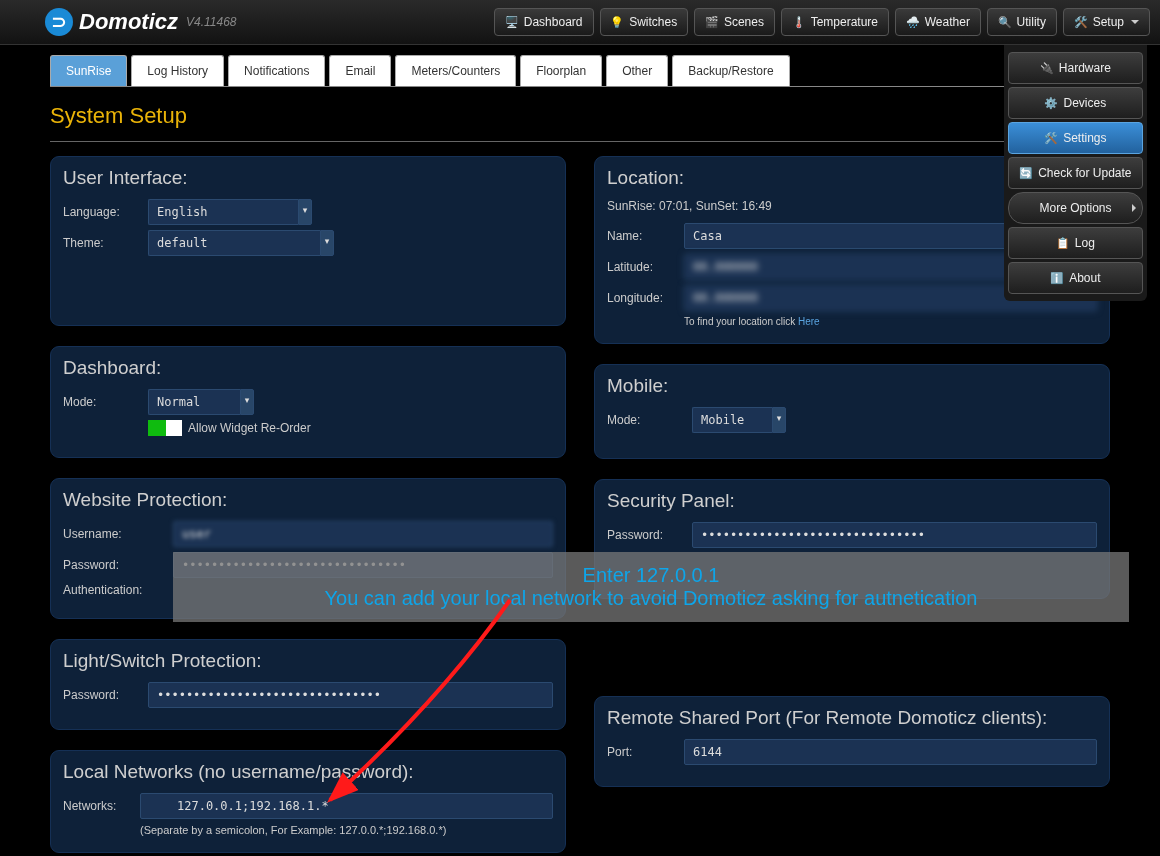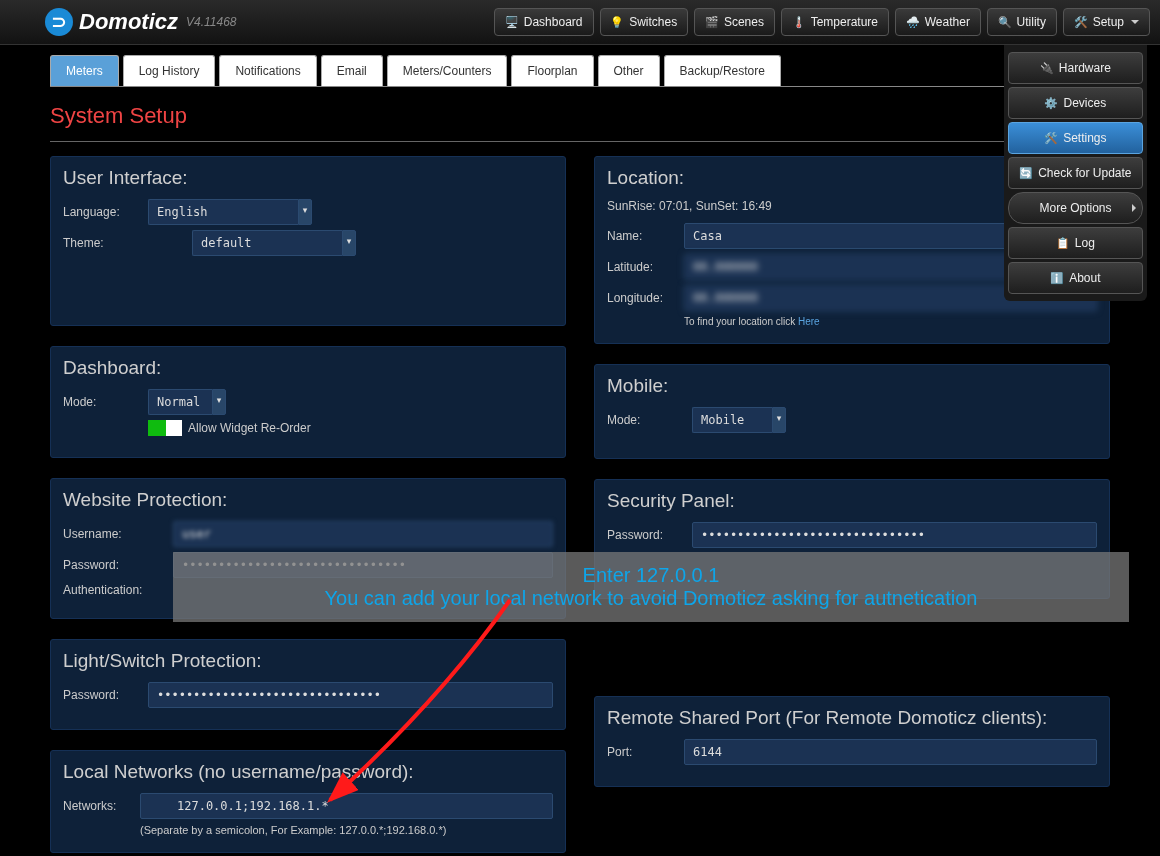--- a/index.html
+++ b/index.html
@@ -21,25 +21,25 @@
 .drop-item.active { background: linear-gradient(#3b8fd8,#22629e); border-color:#5aa4e0; }
 .drop-item.optrow { justify-content:center; position:relative;border-radius:15px;}
 .drop-caret-r { position:absolute; right:6px; width:0; height:0; border-top:4px solid transparent; border-bottom:4px solid transparent; border-left:4px solid #ccc;}
 
 
 .container { padding: 10px 50px; }
 .tabs { display:flex; gap:0; margin-bottom:10px; position:relative; border-bottom:1px solid #888;}
 .tab { background:#fff; color:#333; border:1px solid #aaa; border-bottom:none; padding:8px 15px; font-size:12px; margin-right:4px; border-radius:3px 3px 0 0; cursor:pointer; }
 .tab.active { background:#5aa0d8; color:#fff; }
 
-.page-title { color:#ef4444; font-size:22px; padding:6px 0 12px 0; border-bottom:1px solid #666; margin-bottom:14px; }
+.page-title { color:#eab308; font-size:22px; padding:6px 0 12px 0; border-bottom:1px solid #666; margin-bottom:14px; }
 
 .cols { display:flex; gap:28px; }
 .col { flex:1; display:flex; flex-direction:column; gap:20px; }
-.card { background:#0e2139; border:1px solid #153055; border-radius:3px; padding:10px 12px 16px; box-shadow:0 2px 6px rgba(0,0,0,.6); }
+.card { background:#0e2139; border:1px solid #153055; border-radius:9px; padding:10px 12px 16px; box-shadow:0 2px 6px rgba(0,0,0,.6); }
 .card h3 { color:#cfcfcf; font-size:19px; font-weight:normal; margin-bottom:10px; }
 
 .row { display:flex; align-items:center; margin:5px 0; font-size:12px; }
 .row label { width:85px; color:#ccc; }
 
 select, input[type=text], input[type=password] { background:#1b3253; color:#ddd; border:1px solid #2b4a70; border-radius:2px; padding:5px 8px; font-size:12px; font-family:monospace; }
 .dd-btn { background:#284668; width:14px; text-align:center; border-left:1px solid #3a5a80; padding:5px 2px; font-size:9px; color:#ddd;}
 .combo { display:inline-flex; }
 .combo input { border-right:none; border-radius:2px 0 0 2px;}
 .combo .dd-btn { border-radius:0 2px 2px 0; border:1px solid #2b4a70; cursor:pointer;}
@@ -127,21 +127,21 @@
       <span>Log</span>
     </div>
   <div class="drop-item">
       <span class="mini-icon">ℹ️</span>
       <span>About</span>
     </div>
 </div>
 
 <div class="container">
   <div class="tabs">
-    <div class="tab active">Meters</div>
+    <div class="tab active">SunRise</div>
     <div class="tab">Log History</div>
     <div class="tab">Notifications</div>
     <div class="tab">Email</div>
     <div class="tab">Meters/Counters</div>
     <div class="tab">Floorplan</div>
     <div class="tab">Other</div>
     <div class="tab">Backup/Restore</div>
   </div>
 
   <div class="page-title">System Setup</div>
@@ -154,32 +154,32 @@
         <div class="row">
           <label>Language:</label>
           <div class="combo">
             <input type="text" readonly="" style="width: 150px;" value="English">
             <div class="dd-btn">▾</div>
           </div>
         </div>
         <div class="row">
           <label>Theme:</label>
           <div class="combo">
-            <input type="text" readonly="" style="width: 150px; margin-left: 44px;" value="default">
+            <input type="text" readonly="" style="width: 172px;" value="default">
             <div class="dd-btn">▾</div>
           </div>
         </div>
       </div>
 
       <div class="card" style="min-height:95px;">
         <h3>Dashboard:</h3>
         <div class="row">
           <label>Mode:</label>
           <div class="combo">
-            <input type="text" readonly="" style="width: 64px;" value="Normal">
+            <input type="text" readonly="" style="width: 92px;" value="Normal">
             <div class="dd-btn">▾</div>
           </div>
         </div>
         <div class="row">
           <label>&nbsp;</label>
           <span class="toggle"></span>
           <span>Allow Widget Re-Order</span>
         </div>
       </div>
 

